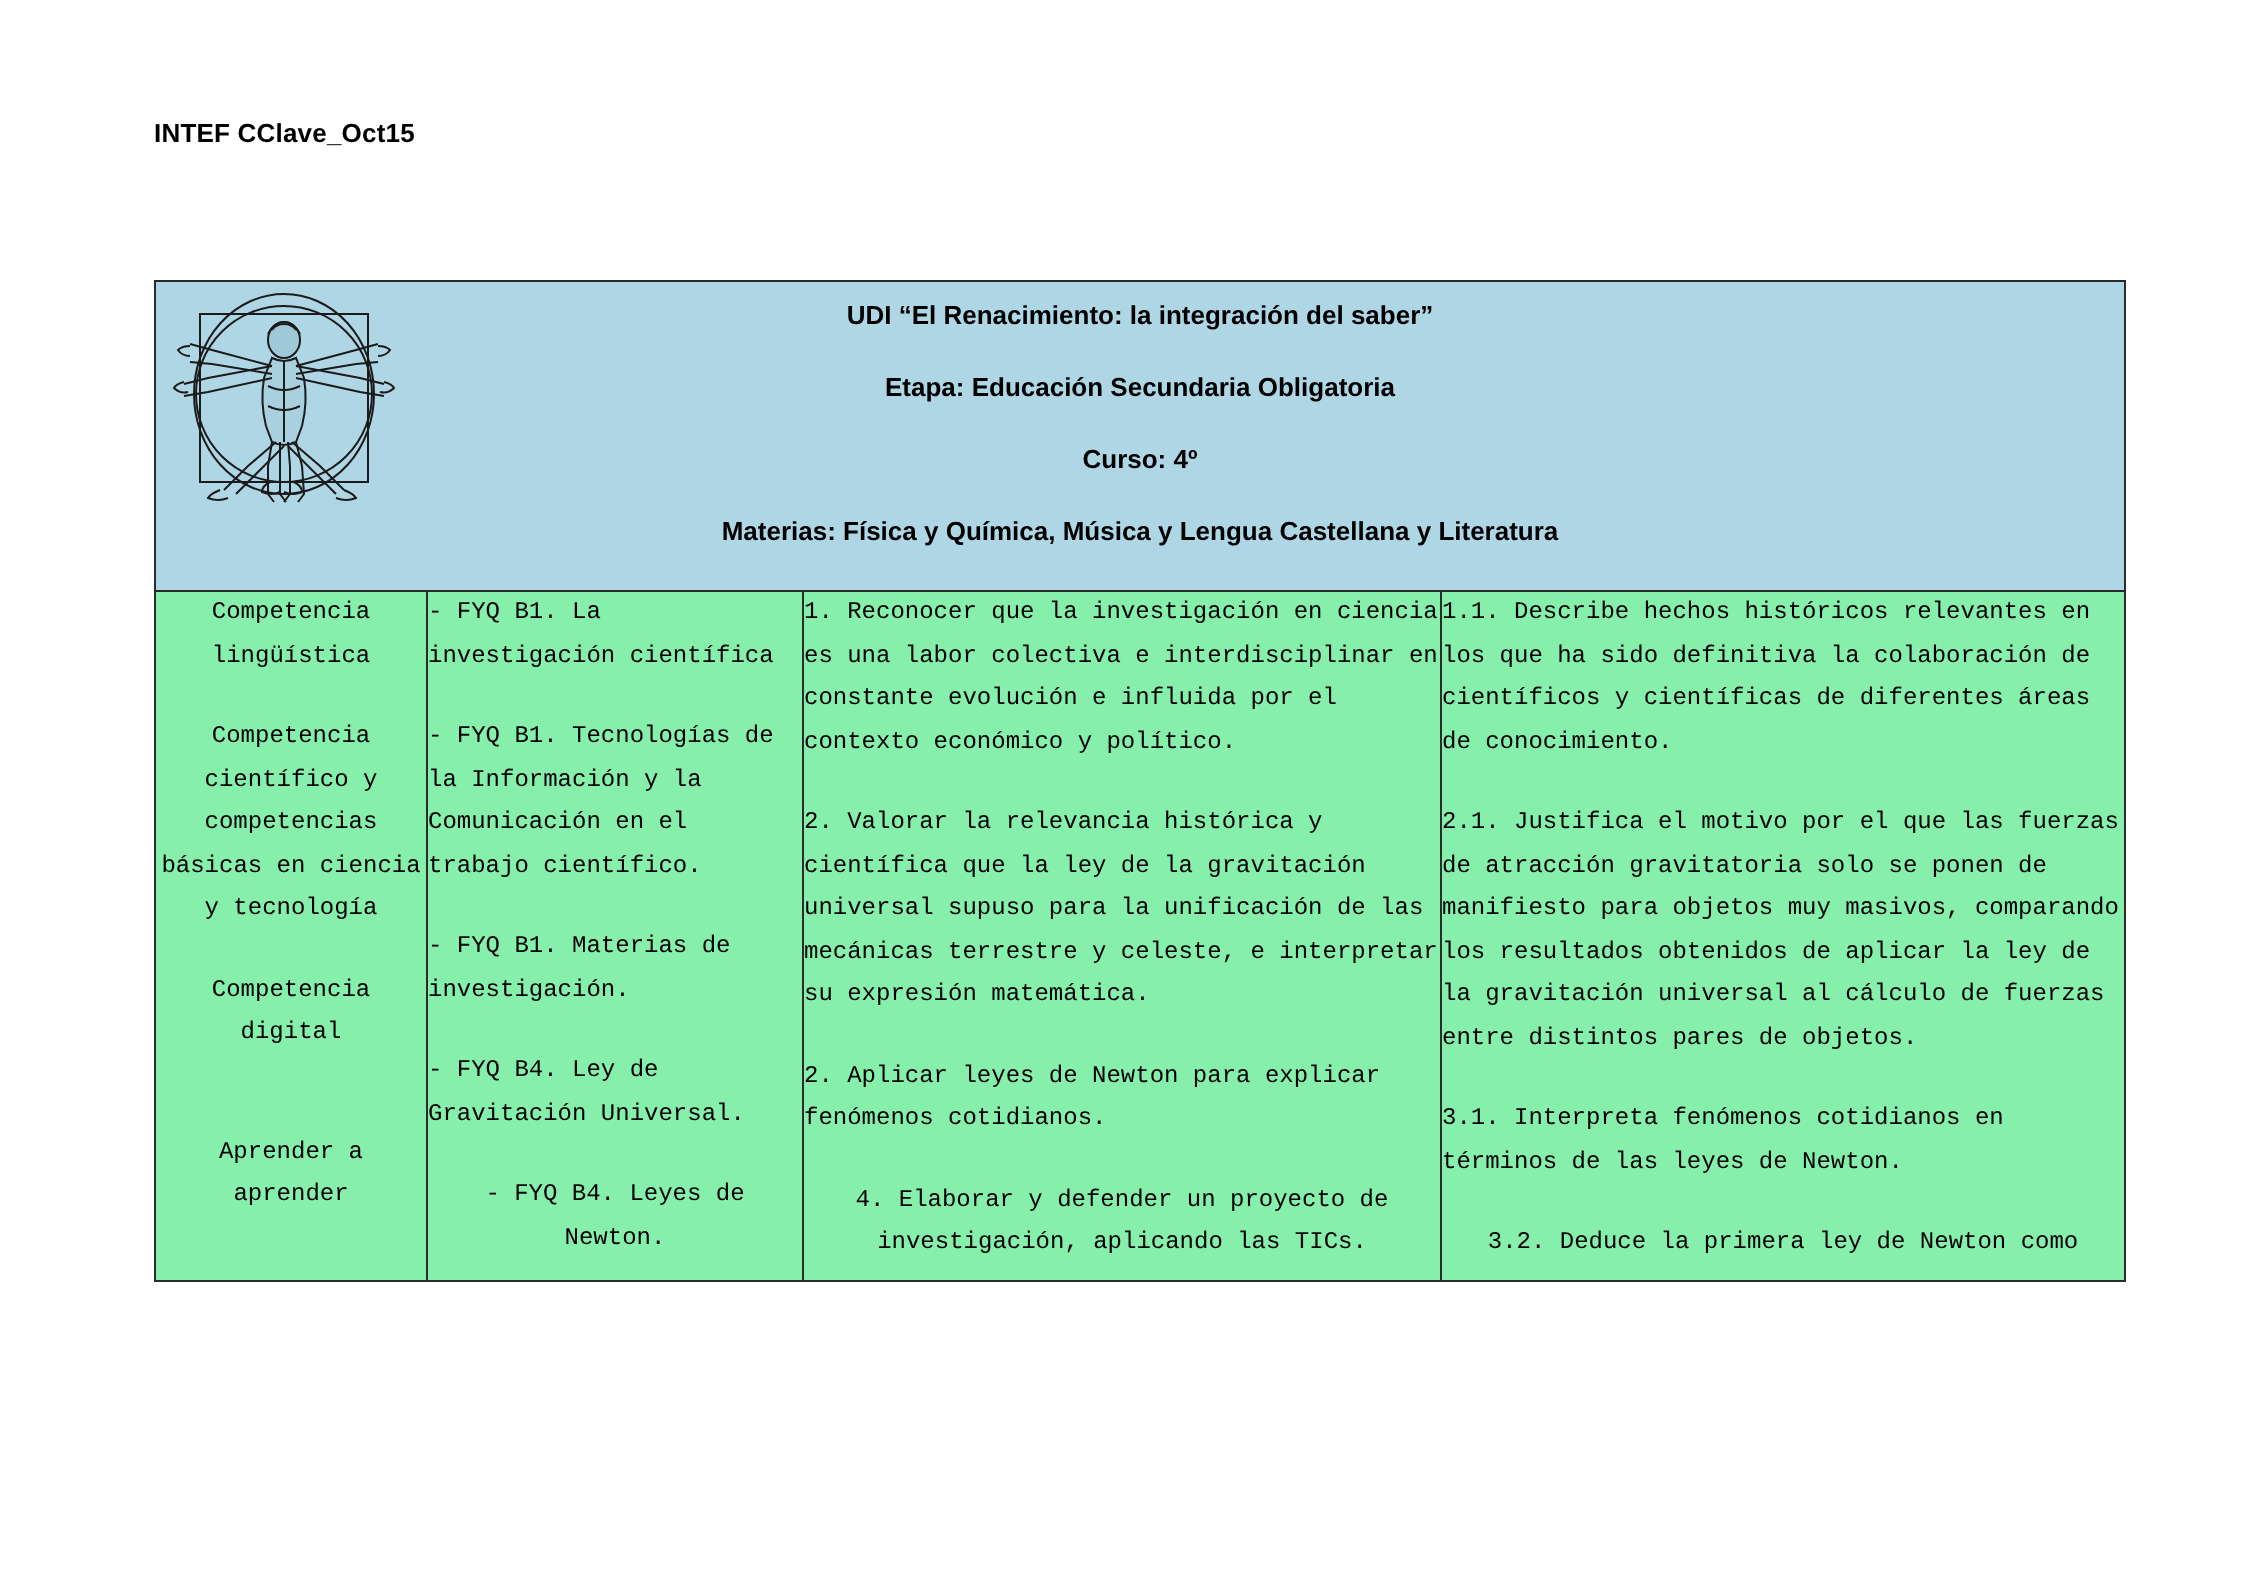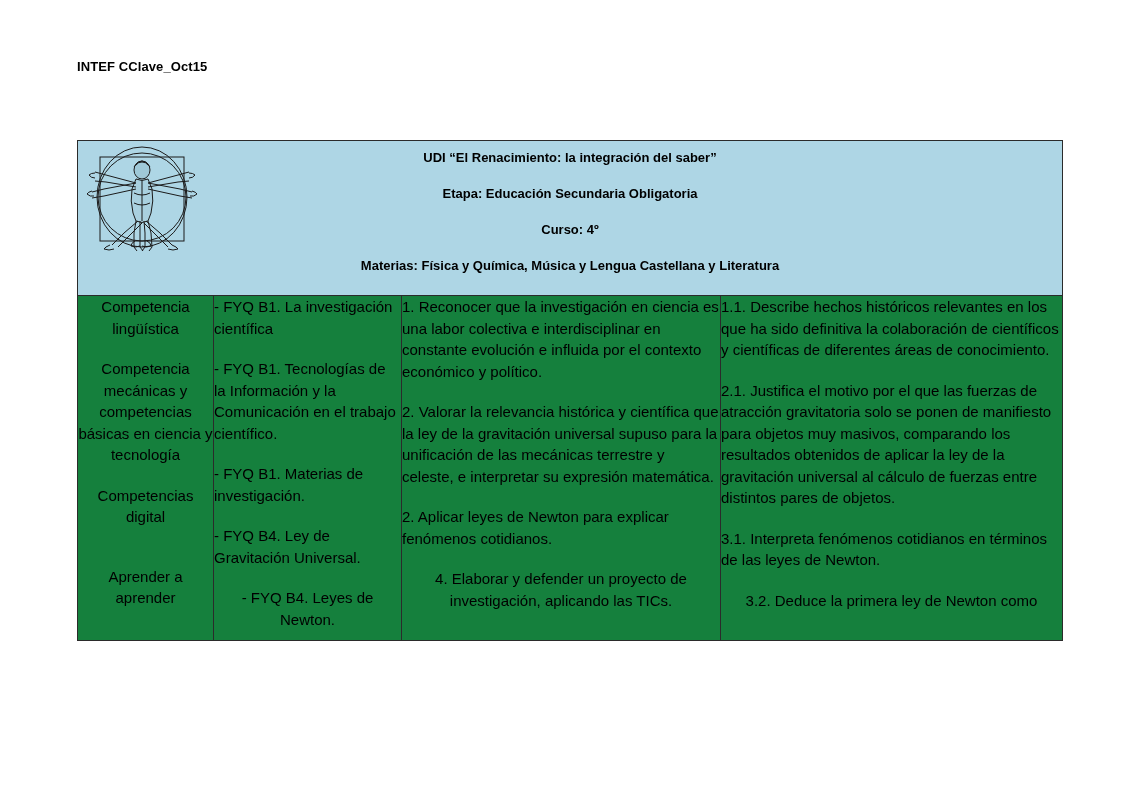--- a/index.html
+++ b/index.html
@@ -80,25 +80,26 @@
     background: #fdeed6;
     height: 70px;
     text-align: center;
     font-size: 14px;
     line-height: 19px;
     padding: 10px 6px 0 6px;
   }
 
   
   .body-cell {
-    background: #15803d;
+    background: #86efac;
     height: 344px;
-    font-size: 15px;
+    font-size: 12px;
     line-height: 21.5px;
     padding: 10px 9px 0 9px;
+    font-family: Liberation Mono, monospace;
   }
   .body-cell.center {
     text-align: center;
   }
   .body-cell p {
     margin: 0 0 19px 0;
   }
   .body-cell p.gap-lg {
     margin: 0 0 38px 0;
   }
@@ -183,22 +184,22 @@
             <p>Etapa: Educación Secundaria Obligatoria</p>
             <p>Curso: 4º</p>
             <p>Materias: Física y Química, Música y Lengua Castellana y Literatura</p>
           </div>
         </div>
       </td>
     </tr>
     <tr>
       <td class="body-cell center">
         <p>Competencia lingüística</p>
-        <p>Competencia mecánicas y competencias básicas en ciencia y tecnología</p>
-        <p class="gap-lg">Competencias digital</p>
+        <p>Competencia científico y competencias básicas en ciencia y tecnología</p>
+        <p class="gap-lg">Competencia digital</p>
         <p>Aprender a aprender</p>
       </td>
       <td class="body-cell">
         <p> - FYQ B1. La investigación científica</p>
         <p>- FYQ B1. Tecnologías de la Información y la Comunicación en el trabajo científico.</p>
         <p>- FYQ B1. Materias de investigación.</p>
         <p>- FYQ B4. Ley de Gravitación Universal.</p>
         <p>- FYQ B4. Leyes de Newton.</p>
       </td>
       <td class="body-cell">

